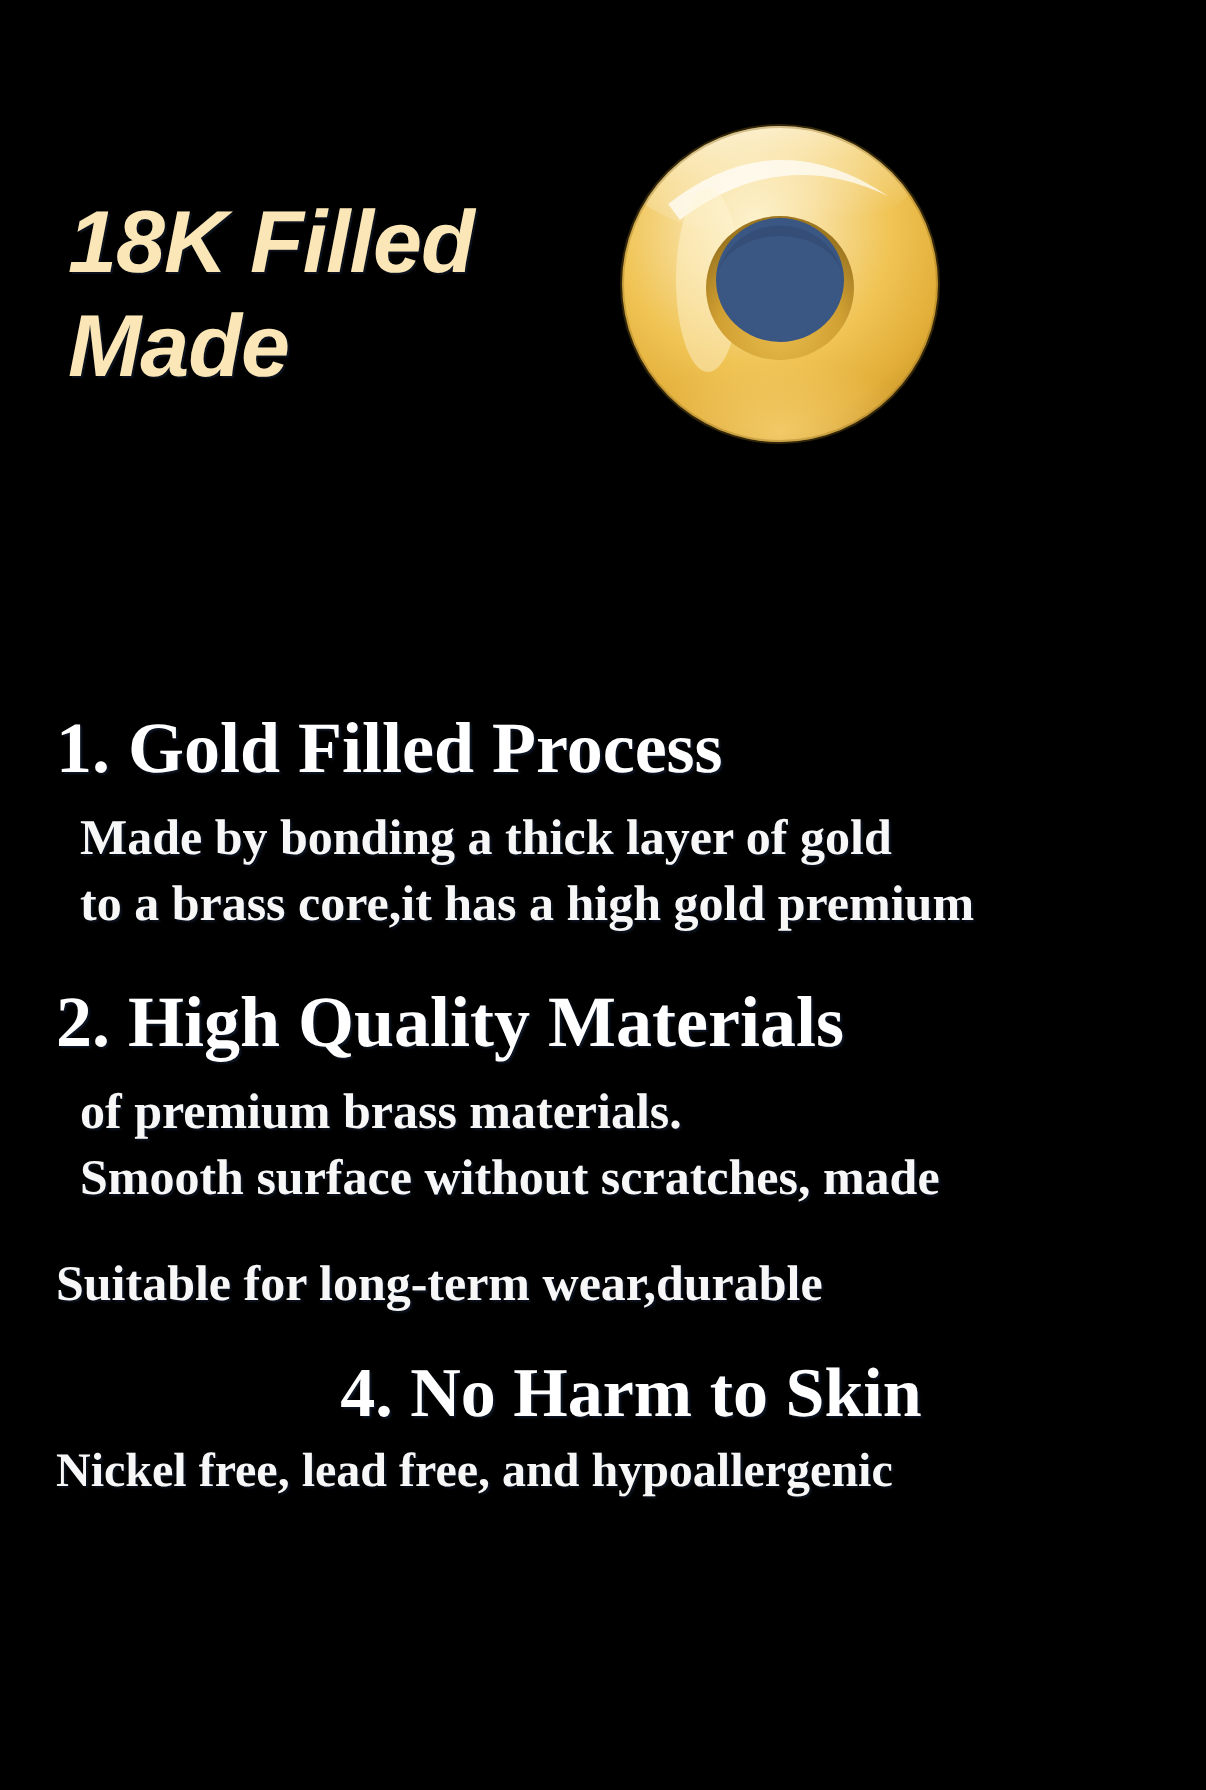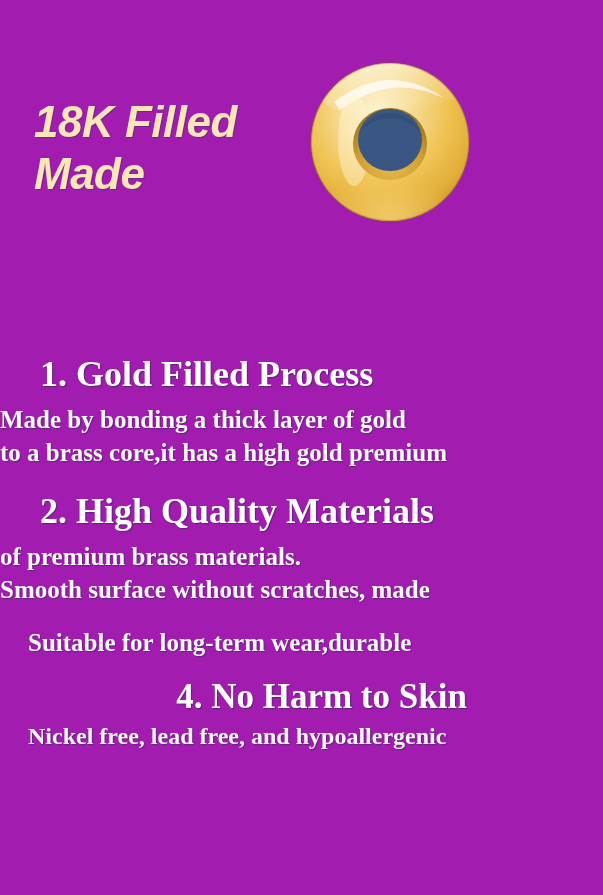--- a/index.html
+++ b/index.html
@@ -10,21 +10,21 @@
     width: 603px;
     height: 895px;
     overflow: hidden;
     font-family: "Liberation Serif", serif;
   }
 
   #poster {
     position: relative;
     width: 603px;
     height: 895px;
-    background: #a21caf;
+    background: #000000;
     overflow: hidden;
   }
 
   
   .title-block {
     position: absolute;
     left: 34px;
     top: 96px;
     width: 300px;
   }
@@ -63,30 +63,31 @@
   }
   .feature {
     margin-bottom: 10px;
   }
   .feature-heading {
     font-family: "Liberation Serif", serif;
     font-weight: bold;
     font-size: 36px;
     line-height: 44px;
     color: #ffffff;
-    padding-left: 40px;
+    padding-left: 28px;
     white-space: nowrap;
     text-shadow: 1px 1px 1px rgba(26, 42, 72, 0.5);
   }
   .feature-body {
     font-family: "Liberation Serif", serif;
     font-weight: bold;
     font-size: 25px;
     line-height: 33px;
     color: #f7f7f7;
+    padding-left: 40px;
     text-shadow: 1px 1px 1px rgba(26, 42, 72, 0.45);
   }
   .feature-body.indent {
     padding-left: 28px;
   }
   .feature-body .body-line {
     display: block;
     white-space: nowrap;
   }
 

